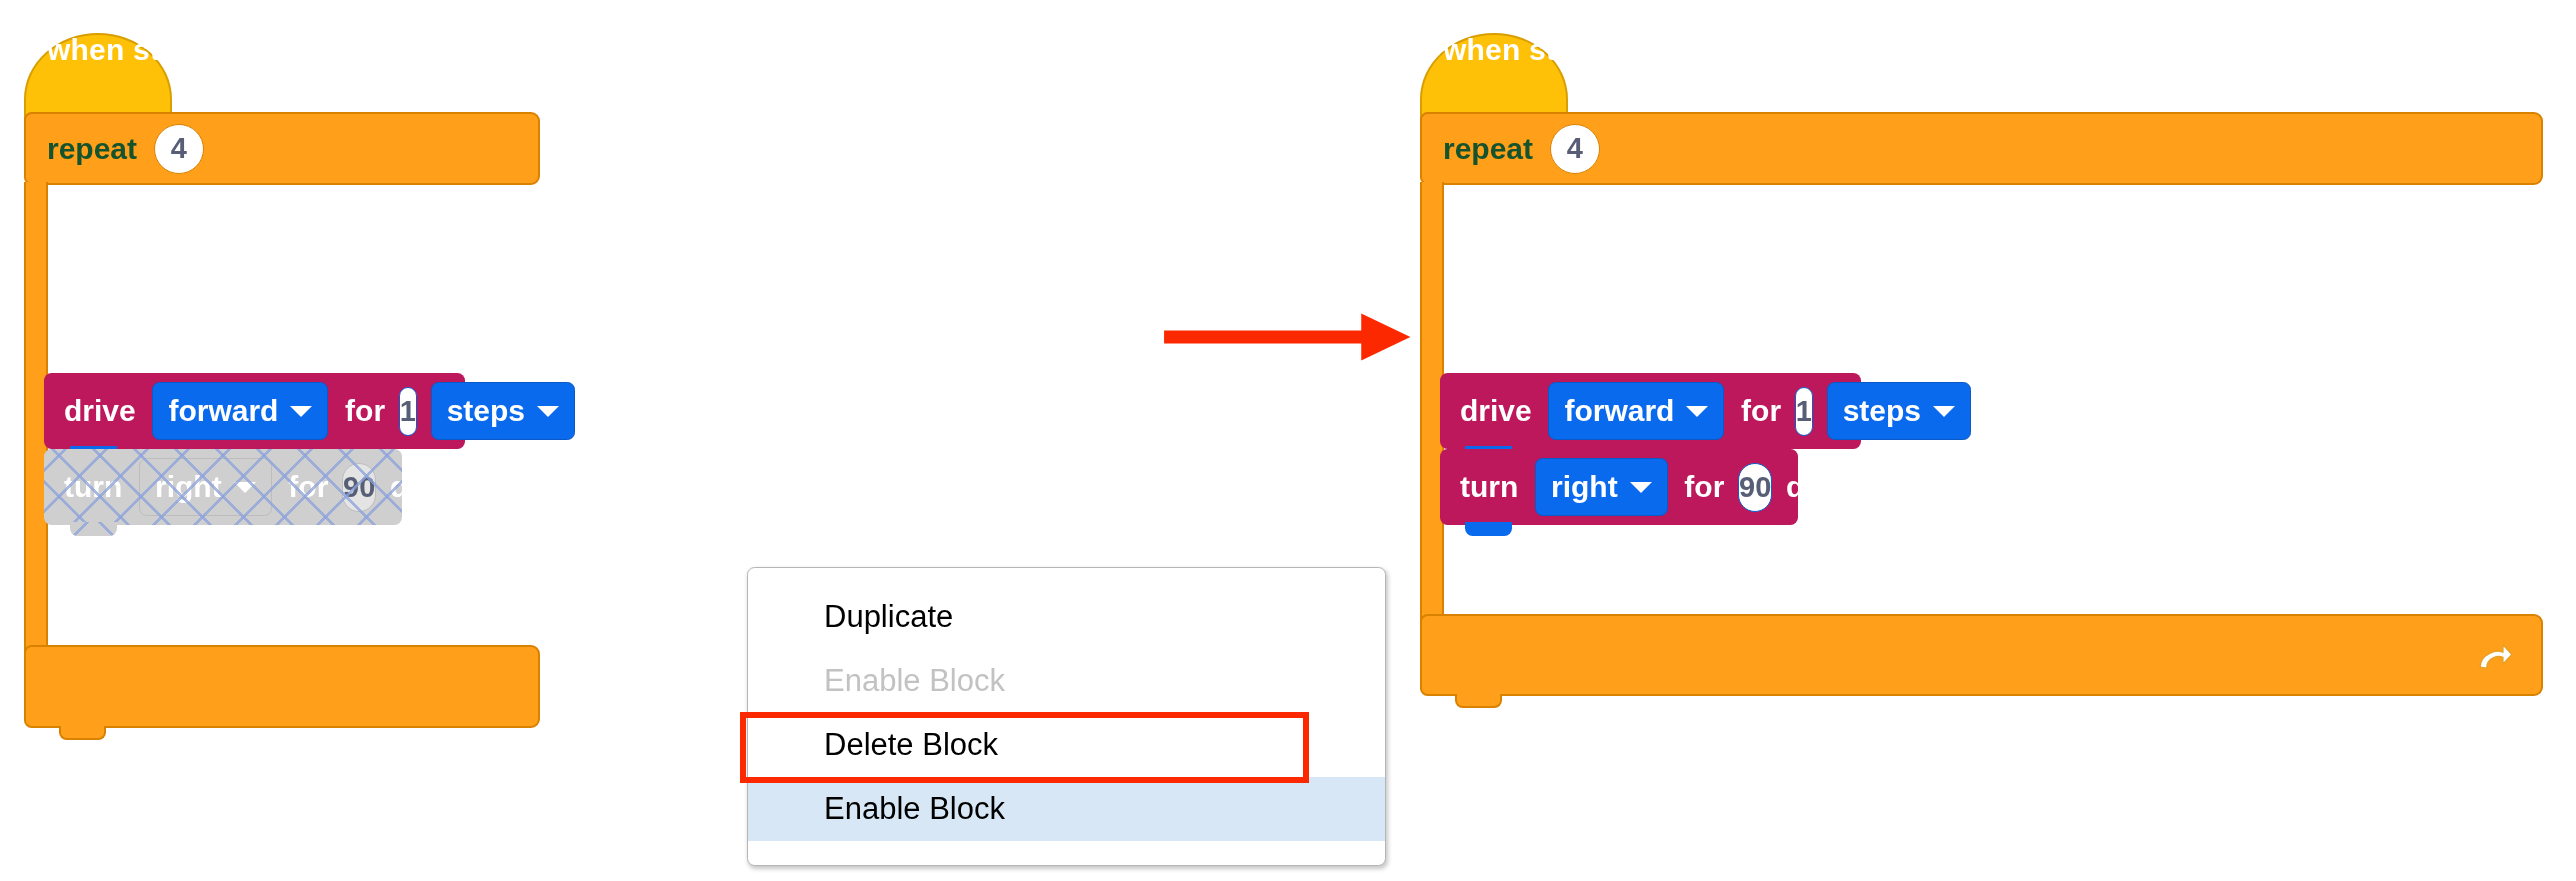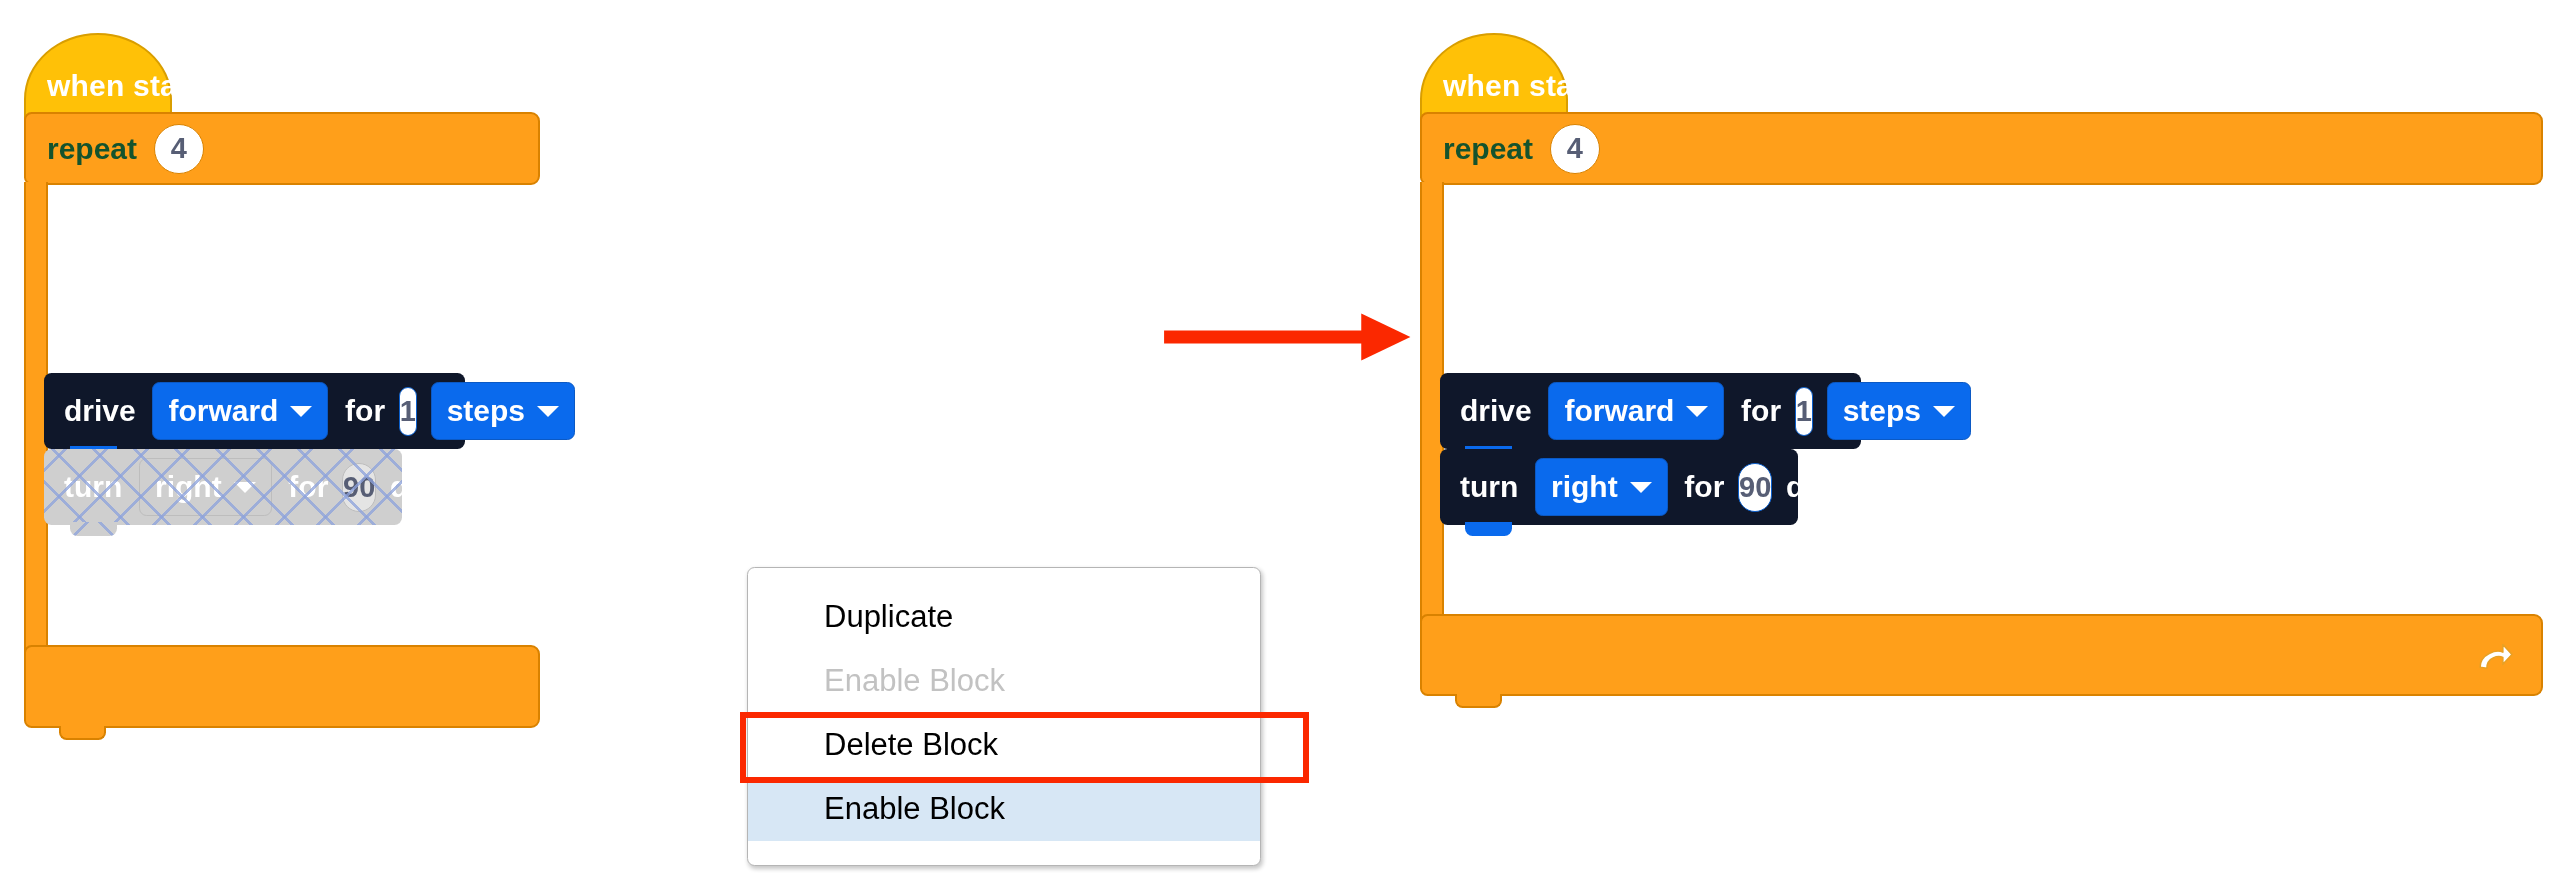--- a/index.html
+++ b/index.html
@@ -28,21 +28,21 @@
 
   
   .hat-block {
     position: absolute;
     background: #ffc107;
     border: 2.3px solid #d99e00;
     box-sizing: border-box;
     color: #ffffff;
     font-weight: bold;
     display: flex;
-    align-items: flex-end;
+    align-items: flex-start;
     padding: 0 0 23px 21px;
     border-radius: 76px 76px 7.6px 7.6px / 68px 68px 7.6px 7.6px;
   }
   .hat-label {
     font-size: 30px;
     line-height: 1;
     letter-spacing: 0.2px;
     white-space: nowrap;
   }
 
@@ -99,21 +99,21 @@
     justify-content: center;
     box-sizing: border-box;
   }
   .oval.blue-field {
     border-color: #0b5fcc;
   }
 
   
   .cmd-block {
     position: absolute;
-    background: #0f172a;
+    background: #be185d;
     border-radius: 7.6px;
     display: flex;
     align-items: center;
     gap: 0;
     box-sizing: border-box;
     padding-left: 20px;
   }
   .cmd-label {
     color: #ffffff;
     font-weight: bold;
@@ -318,21 +318,21 @@
         <span class="dd-label">right</span>
         <span class="caret"></span>
       </span>
       <span class="cmd-label" style="margin-left:16.7px;">for</span>
       <span class="oval blue-field" style="margin-left:13.7px; width:49px; height:49px; font-size:29px;">90</span>
       <span class="cmd-label" style="margin-left:13.7px;">degrees</span>
     </div>
     <div class="bump" style="left:1465px; top:522px; background:#0a6aed;"></div>
   </div>
 
-  <div class="ctx-menu" style="left:747px; top:567px; width:514px; height:299px;">
+  <div class="ctx-menu" style="left:747px; top:567px; width:639px; height:299px;">
     <div class="ctx-item" style="margin-top:16.7px;">Duplicate</div>
     <div class="ctx-item disabled">Enable Block</div>
     <div class="ctx-item">Delete Block</div>
     <div class="ctx-item highlighted">Enable Block</div>
   </div>
 
   <div class="ctx-highlight-box" style="left:740px; top:712px; width:569px; height:71px;"></div>
 
 </div>
 

